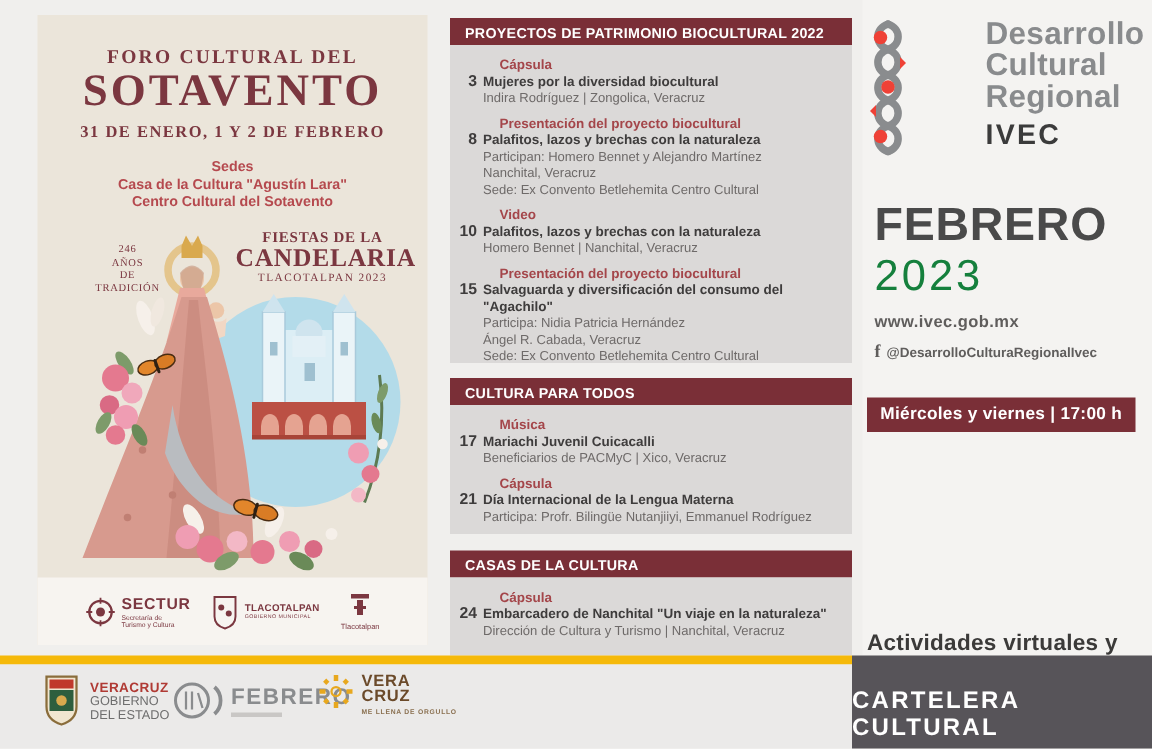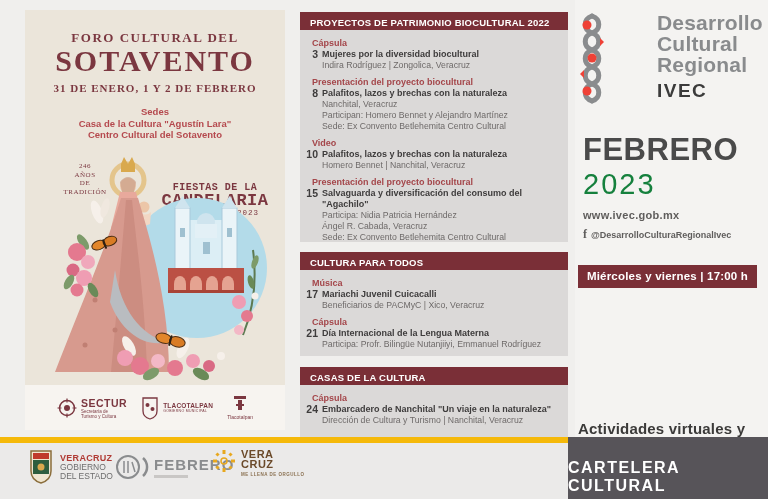--- a/index.html
+++ b/index.html
@@ -9,38 +9,38 @@
     -webkit-font-smoothing:antialiased;
   }
   
   .poster{position:absolute;left:25px;top:10px;width:260px;height:420px;background:#ebe5da;}
   .poster-title{position:absolute;top:20px;left:0;width:100%;text-align:center;color:#7b3740;font-family:"Liberation Serif",serif;}
   .poster-title .t1{font-size:13px;letter-spacing:1.5px;font-weight:bold;}
   .poster-title .t2{font-size:30px;letter-spacing:2px;font-weight:bold;line-height:30px;}
   .poster-dates{position:absolute;top:72px;left:0;width:100%;text-align:center;color:#7b3740;font-family:"Liberation Serif",serif;font-size:11px;letter-spacing:1px;font-weight:bold;}
   .poster-sedes{position:absolute;top:96px;left:0;width:100%;text-align:center;color:#b5494e;font-size:9.5px;font-weight:bold;line-height:11.5px;}
   .tradition{position:absolute;top:152px;left:32px;width:56px;text-align:center;color:#7b3740;font-family:"Liberation Serif",serif;font-size:7px;line-height:8.5px;letter-spacing:.5px;}
-  .fiestas{position:absolute;top:143px;left:132px;width:116px;text-align:center;color:#7b3740;font-family:Liberation Mono, monospace;margin-top:29px;}
+  .fiestas{position:absolute;top:143px;left:132px;width:116px;text-align:center;color:#7b3740;font-family:Liberation Serif, serif;}
   .fiestas .f1{font-size:10px;letter-spacing:.5px;font-weight:bold;}
   .fiestas .f2{font-size:17px;letter-spacing:.5px;font-weight:bold;line-height:16px;}
   .fiestas .f3{font-size:7.5px;letter-spacing:1px;}
   .artwork{position:absolute;left:0;top:140px;width:260px;height:235px;}
   .poster-foot{position:absolute;left:0;bottom:0;width:260px;height:45px;background:#f7f4f0;display:flex;align-items:center;justify-content:center;gap:14px;}
   .plogo{display:flex;align-items:center;gap:4px;color:#7b3740;}
   .plogo .big{font-size:10.5px;font-weight:bold;letter-spacing:.5px;}
   .plogo .tiny{font-size:4.5px;line-height:5px;}
   .plogo .mid{font-size:6.5px;font-weight:bold;letter-spacing:.2px;}
   .plogo .sub{font-size:3.5px;letter-spacing:.3px;}
   .tstack{text-align:center;font-size:5px;color:#7b3740;}
   
   .section{position:absolute;left:300px;width:268px;}
   .sec-head{background:#7a2f37;color:#fff;font-weight:bold;font-size:9.5px;letter-spacing:.2px;padding:5px 0 4px 10px;height:9px;}
   .sec-body{background:#dbd9d8;padding:8px 6px 6px 4px;overflow:hidden;}
   .event{margin-bottom:6px;}
-  .ev-cat{color:#a4464a;font-weight:bold;font-size:9px;margin-left:8px;line-height:11px;}
+  .ev-cat{color:#a4464a;font-weight:bold;font-size:9px;margin-left:29px;line-height:11px;}
   .ev-row{display:flex;}
   .ev-day{width:14px;min-width:14px;text-align:right;font-weight:bold;color:#3e3c3c;font-size:10.5px;margin-right:4px;line-height:11px;}
   .ev-title{font-weight:bold;color:#3e3c3c;font-size:9px;line-height:11px;}
   .ev-det{color:#6e6a69;font-size:8.7px;margin-left:18px;line-height:11px;}
   
   .rightcol{position:absolute;left:575px;top:0;width:193px;height:437px;background:#f4f3f1;}
   .brand{position:absolute;top:10px;left:3px;display:flex;gap:48px;}
   .brand-text{margin-left:3px;margin-top:2px;}
   .brand-text .bl{color:#898b8d;font-weight:bold;font-size:21px;line-height:21px;letter-spacing:.2px;}
   .brand-org{color:#3b3b3b;font-weight:bold;font-size:19px;letter-spacing:1.5px;margin-top:5px;}
@@ -228,22 +228,22 @@
         <div class="ev-title">Mujeres por la diversidad biocultural</div>
       </div>
       <div class="ev-det">Indira Rodríguez | Zongolica, Veracruz</div>
     </div>
     <div class="event">
       <div class="ev-cat">Presentación del proyecto biocultural</div>
       <div class="ev-row">
         <div class="ev-day">8</div>
         <div class="ev-title">Palafitos, lazos y brechas con la naturaleza</div>
       </div>
+      <div class="ev-det">Participan: Homero Bennet y Alejandro Martínez</div>
       <div class="ev-det">Nanchital, Veracruz</div>
-      <div class="ev-det">Participan: Homero Bennet y Alejandro Martínez</div>
       <div class="ev-det">Sede: Ex Convento Betlehemita Centro Cultural</div>
     </div>
     <div class="event">
       <div class="ev-cat">Video</div>
       <div class="ev-row">
         <div class="ev-day">10</div>
         <div class="ev-title">Palafitos, lazos y brechas con la naturaleza</div>
       </div>
       <div class="ev-det">Homero Bennet | Nanchital, Veracruz</div>
     </div>

